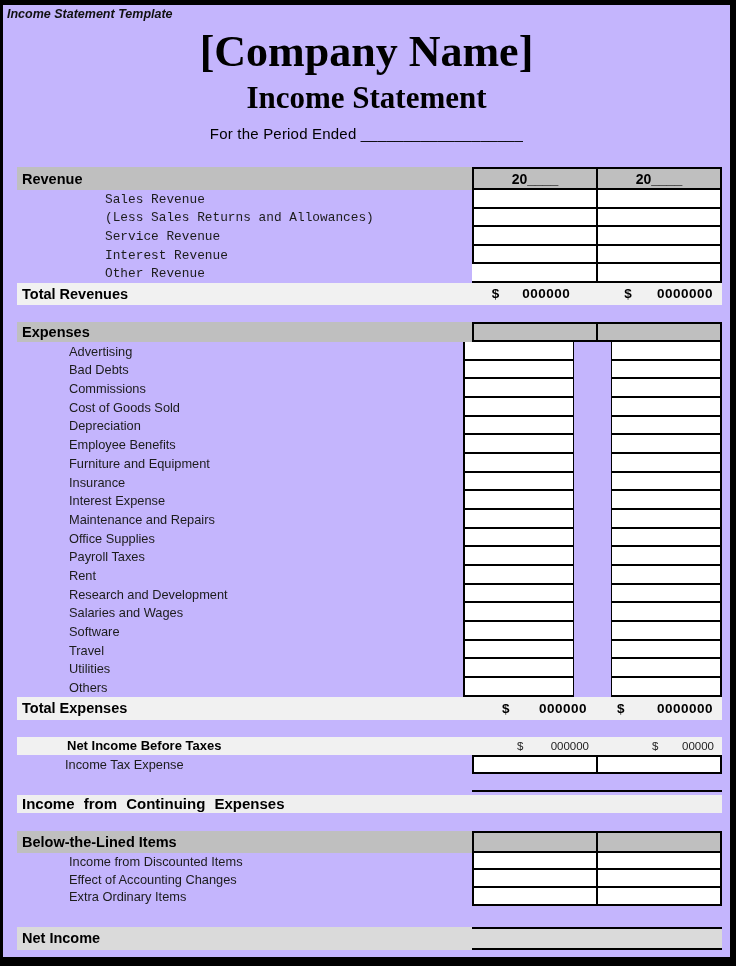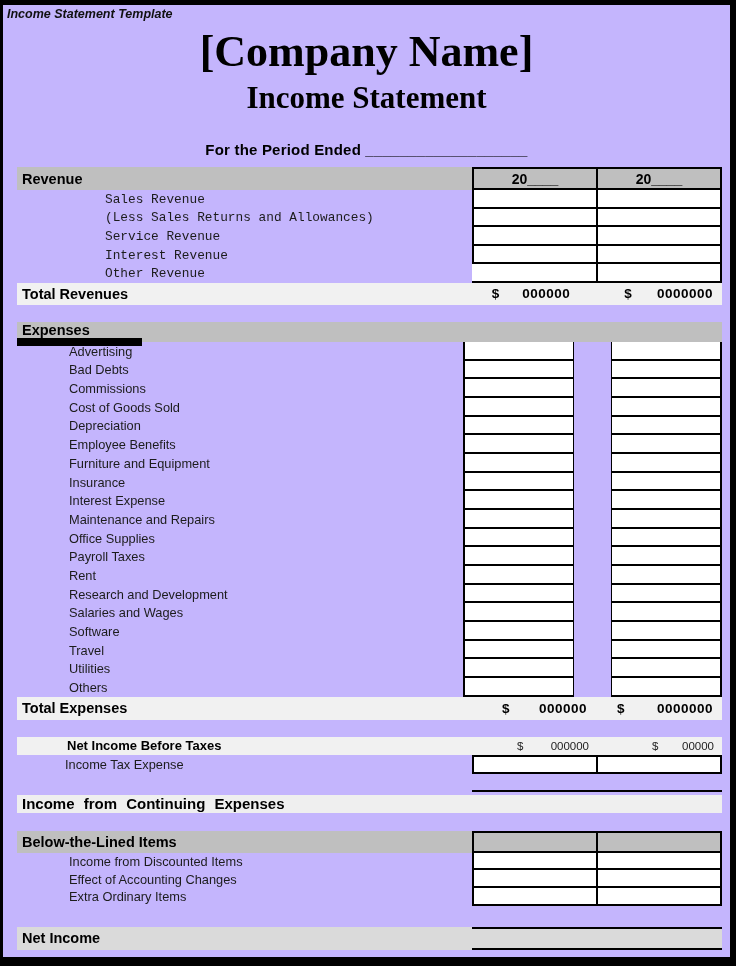--- a/index.html
+++ b/index.html
@@ -13,21 +13,21 @@
     font-style:italic;font-weight:700;font-size:12.5px;color:#101010;
   }
   .company{
     margin-top:24px;text-align:center;
     font-family:"Liberation Serif",serif;font-weight:700;font-size:44px;line-height:1.04;color:#000;
   }
   .doctitle{
     text-align:center;font-family:"Liberation Serif",serif;font-weight:700;font-size:31px;margin-top:5px;color:#000;
   }
   .period{
-    text-align:center;font-weight:700;font-size:15px;margin-top:25px;color:#000;letter-spacing:.2px;
+    text-align:center;font-weight:400;font-size:15px;margin-top:9px;color:#000;letter-spacing:.2px;
   }
   .tbl{position:absolute;left:14px;top:162px;width:705px;}
   .r{display:flex;box-sizing:border-box;}
   .lbl{width:455px;box-sizing:border-box;display:flex;align-items:center;}
   .c{width:125px;box-sizing:border-box;display:flex;align-items:center;}
   
   .bx1{border:solid #000;border-width:0 1px 2px 2px;background:#fff;}
   .bx2{border:solid #000;border-width:0 2px 2px 1px;background:#fff;}
   .topb{border-top-width:2px;}
   .noleft{border-left-width:0;}
@@ -55,21 +55,21 @@
   .yr{justify-content:center;font-weight:700;font-size:14px;color:#000;}
   
   .amt{display:flex;justify-content:space-between;align-items:center;font-weight:700;font-size:13.5px;letter-spacing:.5px;color:#000;}
   .amt.p1{padding:0 10px 0 30px;}
   .amt.p2{padding:0 9px 0 20px;}
   .amt-sm{display:flex;justify-content:space-between;align-items:center;font-weight:400;font-size:11.5px;color:#222;}
   .amt-sm.p1{padding:0 8px 0 45px;}
   .amt-sm.p2{padding:0 8px 0 55px;}
   
   .h-sec1{height:23px;}  .h-rev{height:18.6px;}  .h-tot1{height:22px;gap:24px;}
-  .h-gapA{height:17px;}  .h-sec2{height:20px;flex-direction:column;}   .h-exp{height:18.68px;gap:37px;}
+  .h-gapA{height:17px;}  .h-sec2{height:20px;}   .h-exp{height:18.68px;gap:37px;}
   .h-tot2{height:23px;}  .h-nibt{height:18px;}   .h-tax{height:19px;}
   .h-cont{height:18px;}  .h-gapB{height:18px;}   .h-sec3{height:22px;}
   .h-blw{height:17.7px;} .h-gapC{height:21px;}   .h-ni{height:23px;}
   .gapline{height:21px;display:flex;}
   .gapline .seg{margin-left:455px;width:250px;height:16px;border-bottom:2px solid #000;}
 </style>
 </head>
 <body>
 
 <div class="page">

